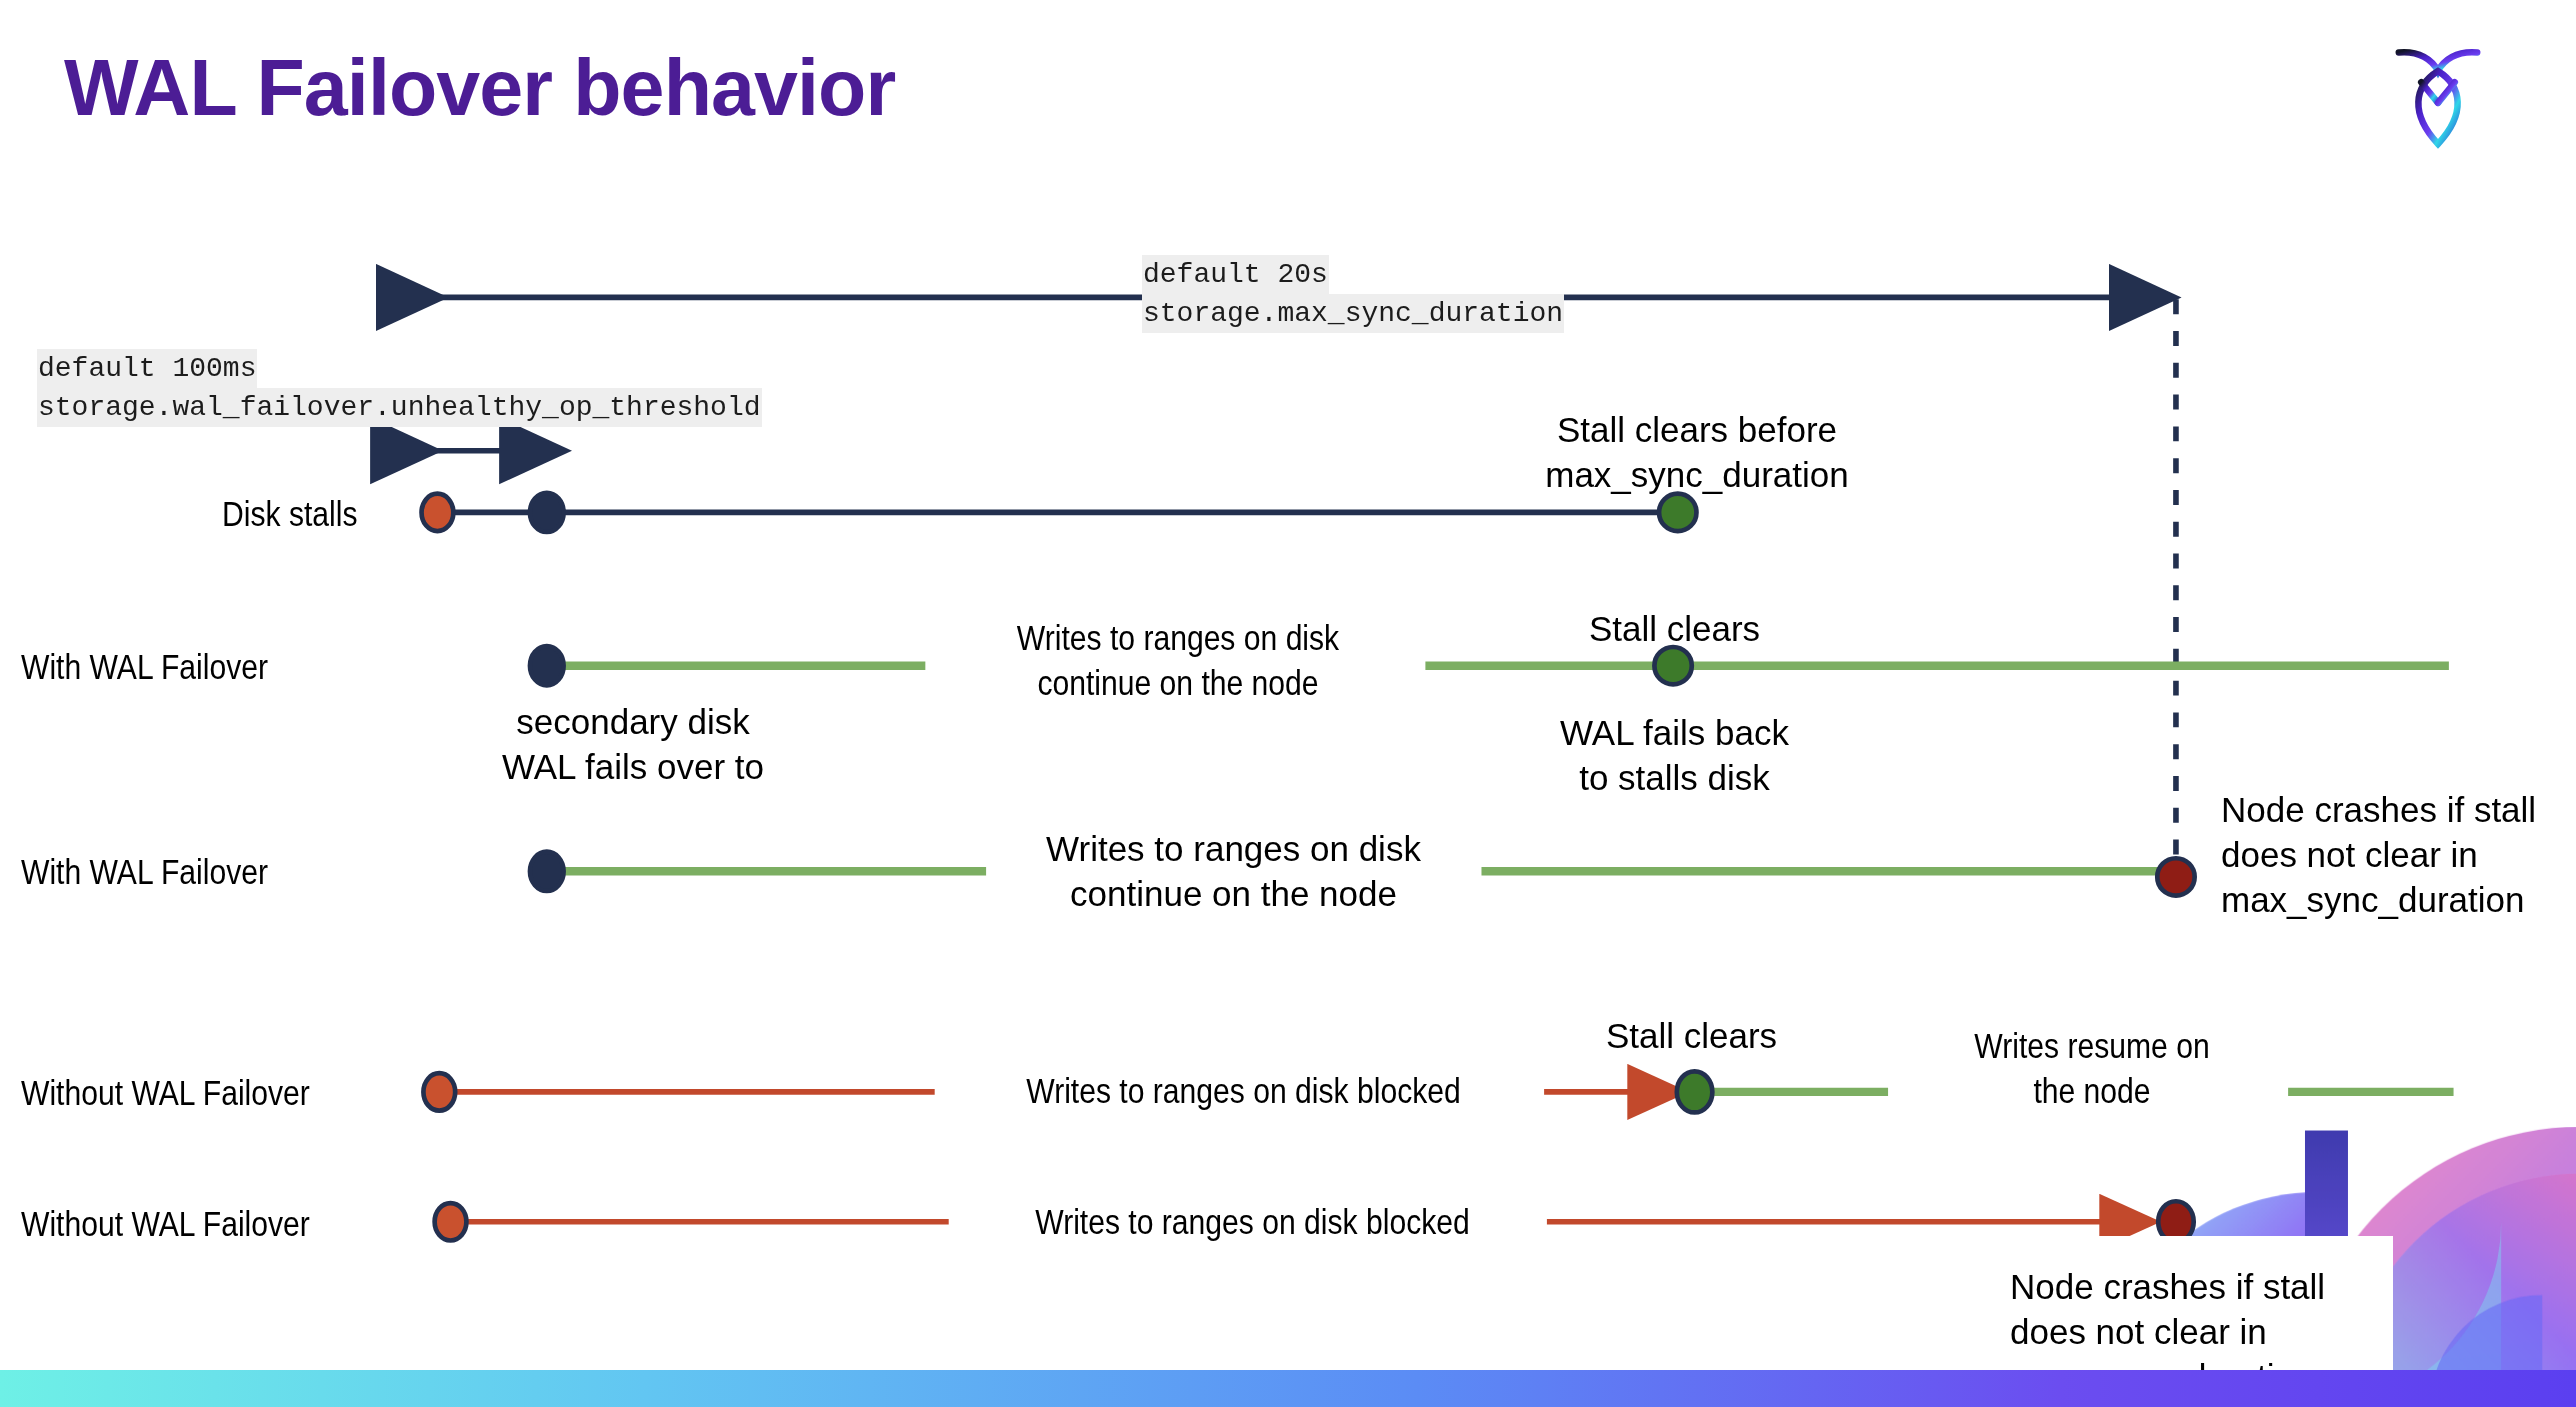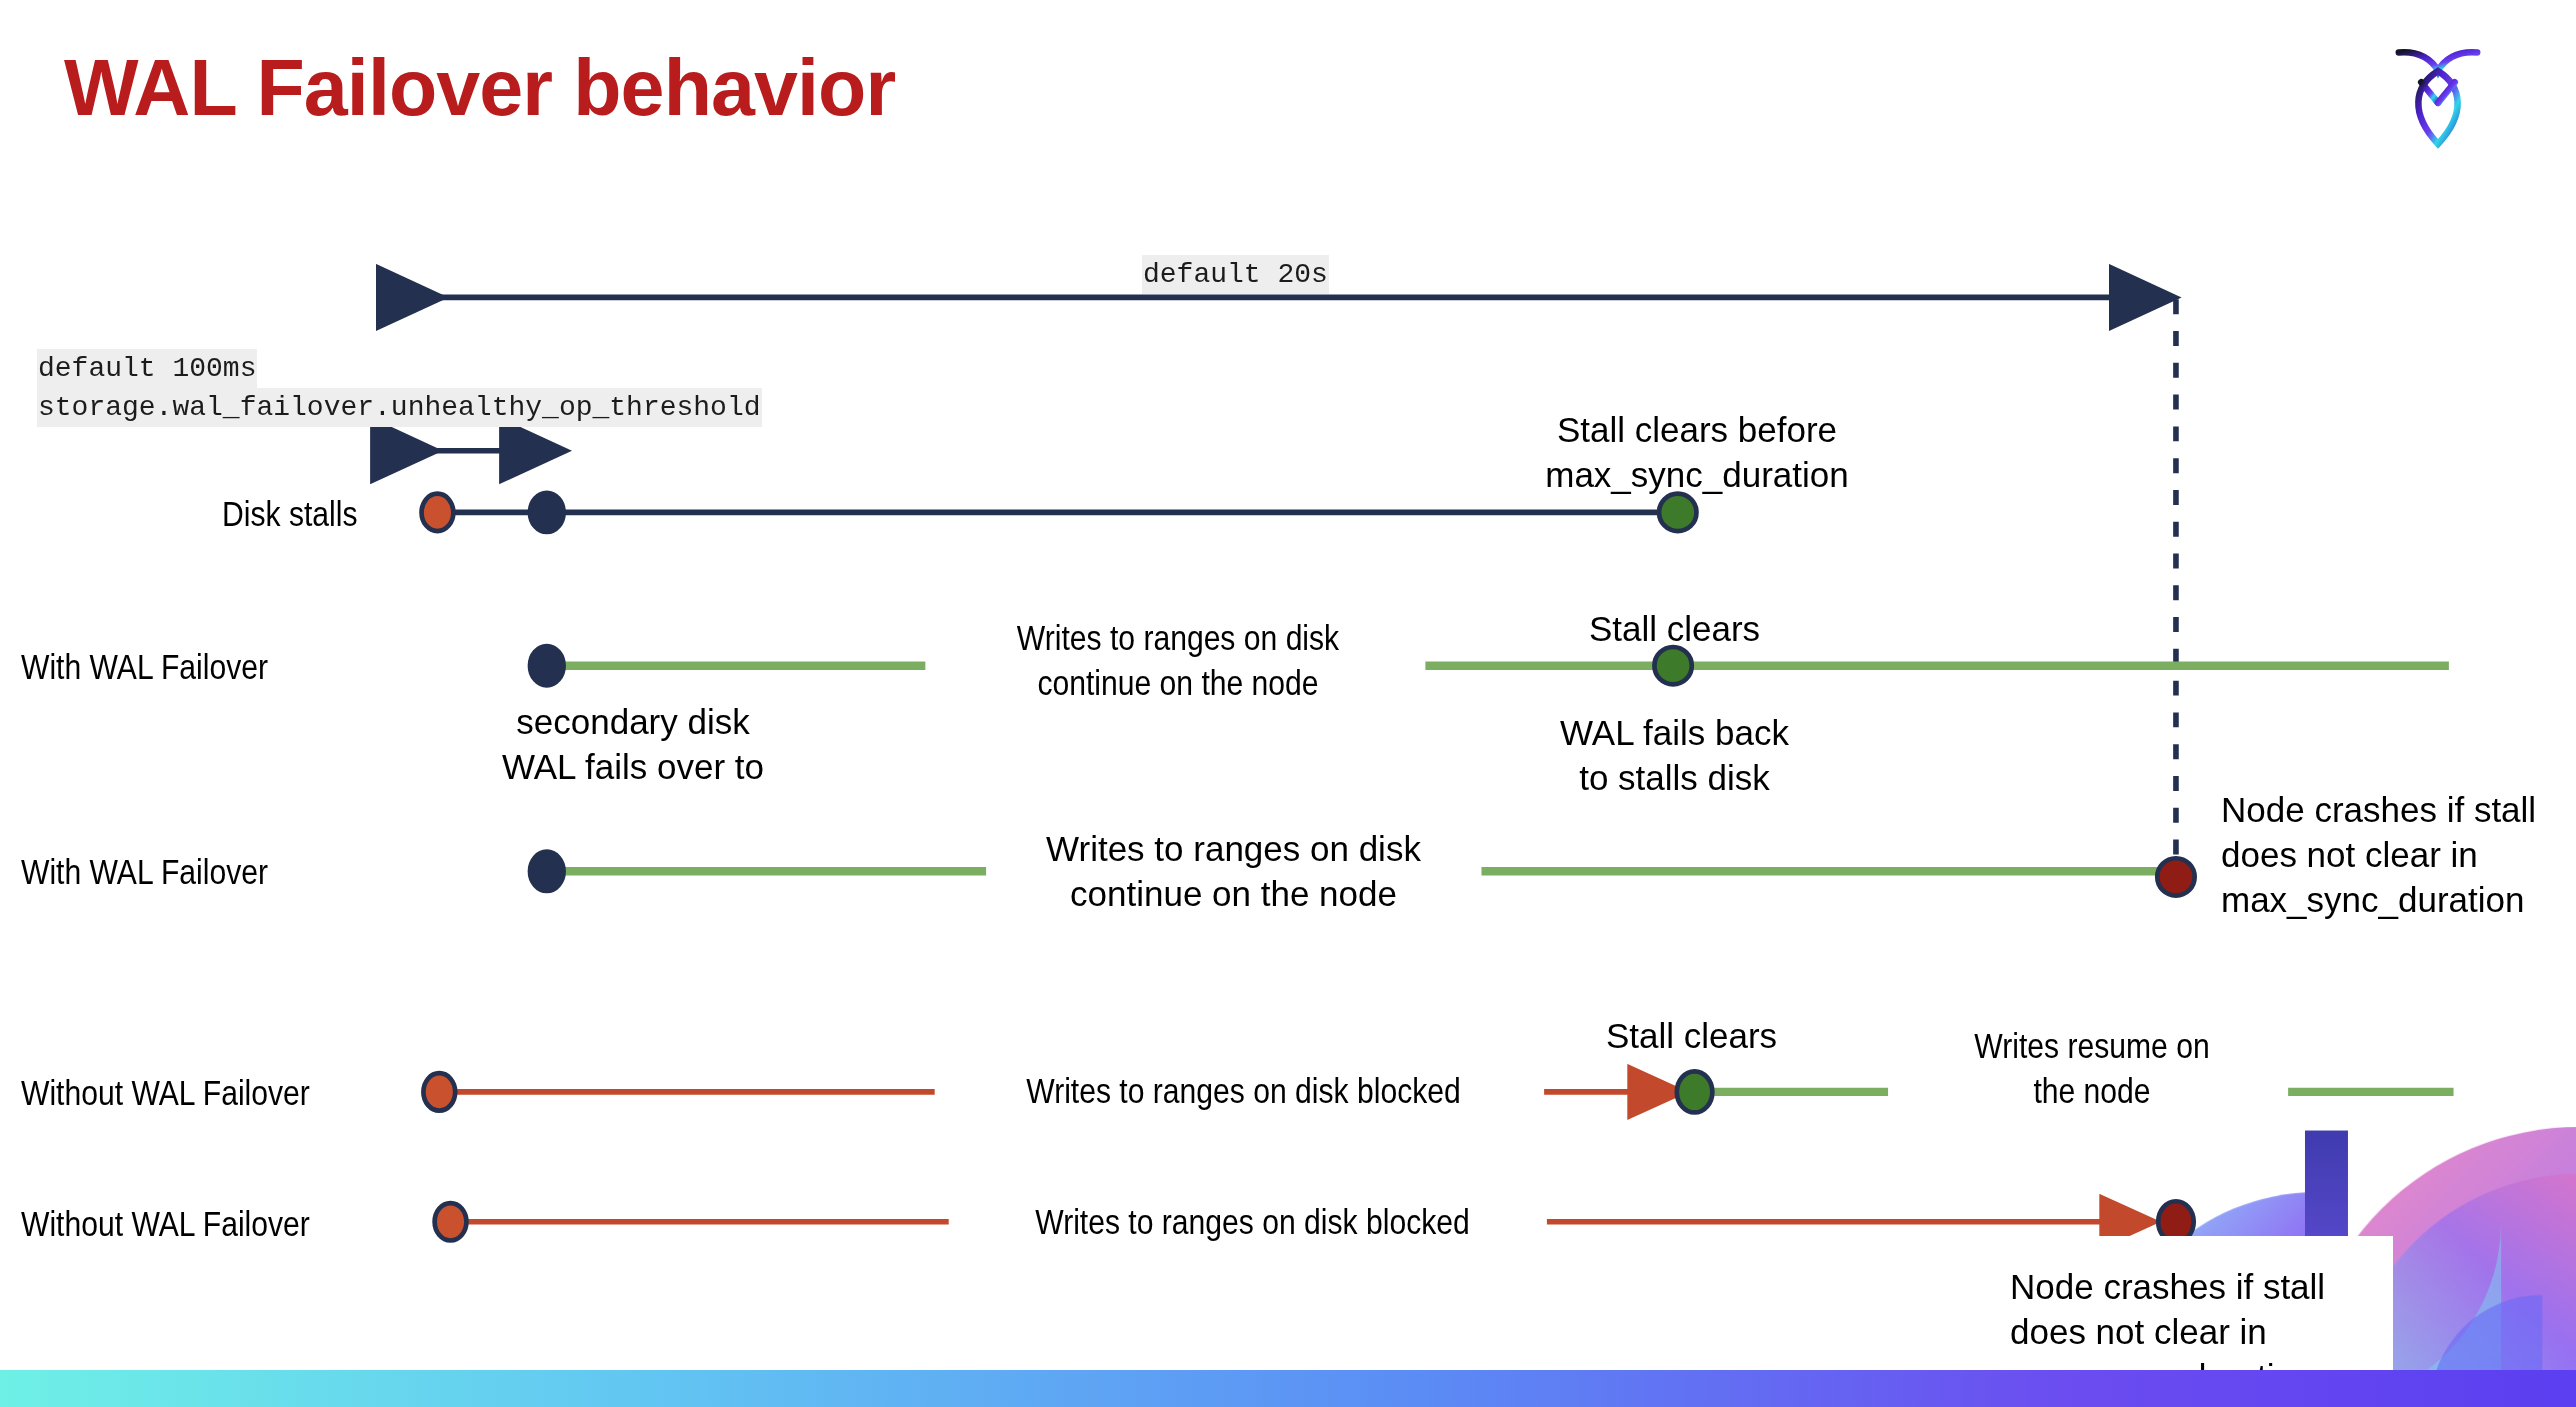--- a/index.html
+++ b/index.html
@@ -10,21 +10,21 @@
     font-family:"Liberation Sans", sans-serif;
     overflow:hidden;
     position:relative;
   }
   .slide{position:absolute;inset:0;overflow:hidden;}
 
   
   #page-title{
     position:absolute;left:64px;top:45px;
     font-size:79px;font-weight:bold;letter-spacing:-0.9px;
-    color:#b91c1c;line-height:1.1;
+    color:#4c1d95;line-height:1.1;
     font-family:"Liberation Sans", sans-serif;
   }
 
   
   #brand-logo{position:absolute;left:2382px;top:28px;width:112px;height:131px;}
 
   
   #bottom-bar{
     position:absolute;left:0;top:1370px;width:2576px;height:37px;
     background:linear-gradient(90deg,#6ef0e6 0%,#62c6f2 25%,#5b8cf5 55%,#6b4df0 80%,#5b3ff0 100%);
@@ -196,20 +196,21 @@
 
     <g>
       <line x1="482" y1="1307" x2="1015" y2="1307" stroke="#c2492c" stroke-width="6"></line>
       <line x1="1655" y1="1307" x2="2300" y2="1307" stroke="#c2492c" stroke-width="6" marker-end="url(#orangeArrowR)"></line>
       <ellipse cx="482" cy="1307" rx="17" ry="20" fill="#c9512e" stroke="#23304f" stroke-width="5"></ellipse>
       <ellipse cx="2328" cy="1307" rx="19" ry="22" fill="#8f1d15" stroke="#23304f" stroke-width="5"></ellipse>
     </g>
   </svg>
 
   <div class="code-chip" style="left:1142px;top:255px;">default 20s</div>
+  <div class="code-chip" style="left:1142px;top:294px;">storage.max_sync_duration</div>
 
   <div class="code-chip" style="left:37px;top:349px;">default 100ms</div>
   <div class="code-chip" style="left:37px;top:388px;">storage.wal_failover.unhealthy_op_threshold</div>
 
   <div class="row-label" style="left:222px;top:494px;">Disk stalls</div>
 
   <div class="row-label" style="left:20.6px;top:647px;">With WAL Failover</div>
 
   <div class="row-label" style="left:20.6px;top:852px;">With WAL Failover</div>
 

